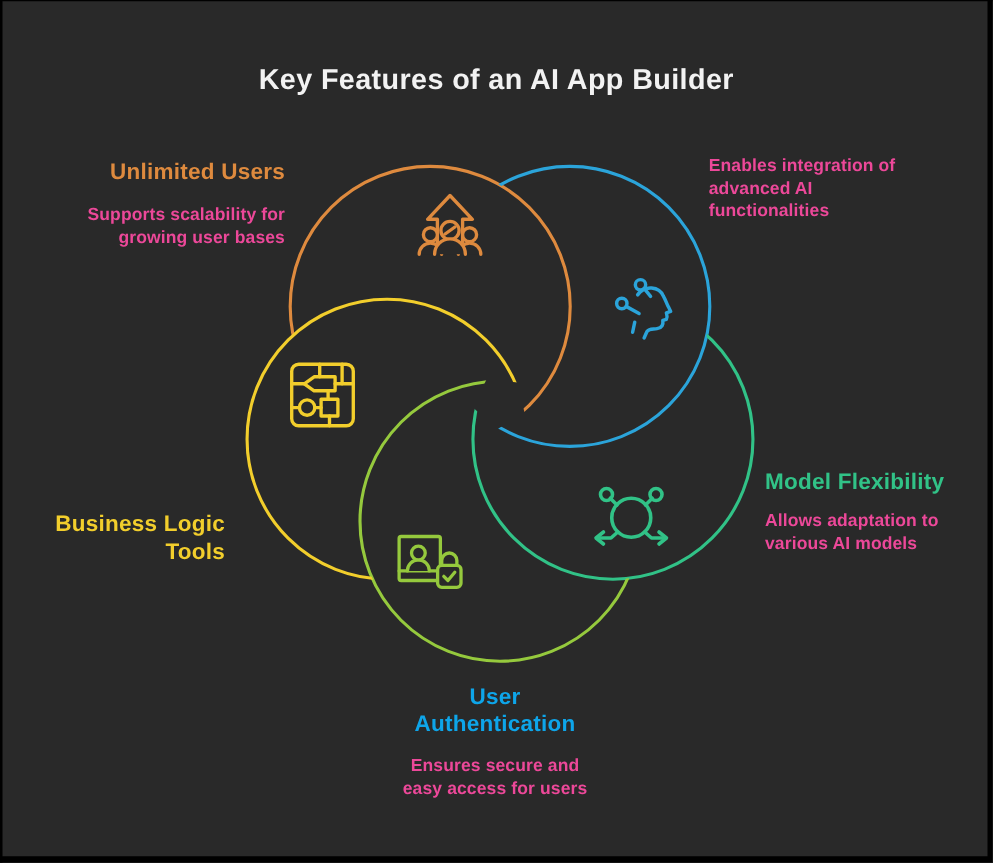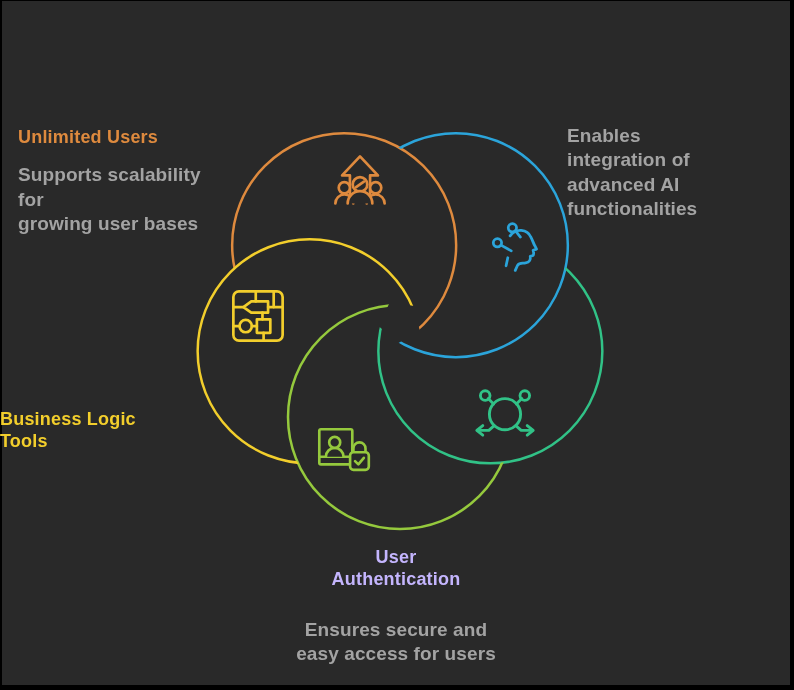--- a/index.html
+++ b/index.html
@@ -17,42 +17,43 @@
     font-size:23px;font-weight:700;letter-spacing:.3px;
     color:#F2F2F2;
   }
   .diagram{position:absolute;top:0;left:0;}
   .feature{position:absolute;}
   .feature h2{
     margin:0;font-size:18px;font-weight:700;line-height:1.24;
     white-space:pre-line;letter-spacing:.2px;
   }
   .feature p{
-    margin:0;font-size:19px;font-weight:600;line-height:1.28;
-    color:#a3a3a3;white-space:pre-line;letter-spacing:.1px;
+    margin:0;font-size:14px;font-weight:600;line-height:1.28;
+    color:#ec4899;white-space:pre-line;letter-spacing:.1px;
   }
-  .f-right{text-align:left;}
+  .f-right{text-align:right;}
   .f-left{text-align:left;}
   .f-center{text-align:center;}
   .f-unlimited{top:126px;right:566px;width:210px;}
   .f-unlimited p{margin-top:15px;}
   .f-ai{top:110px;left:567px;width:170px;}
   .f-ai p{margin-top:14px;}
   .f-model{top:374px;left:612px;width:170px;}
   .f-model p{margin-top:12px;}
   .f-auth{top:546px;left:281px;width:230px;}
-  .f-auth p{margin-top:27px;}
+  .f-auth p{margin-top:13px;}
   .f-business{top:367px;right:614px;width:180px;margin-top:41px;}
   .f-business p{margin-top:11px;}
 </style>
 </head>
 <body>
 
 <div class="page">
 
+  <h1 class="page-title">Key Features of an AI App Builder</h1>
 
   <svg class="diagram" width="794" height="690" viewBox="0 0 794 690">
     <defs>
       <mask id="mOrange">
         <rect x="0" y="0" width="794" height="690" fill="#fff"></rect>
         <circle cx="309.65" cy="351.36" r="112" fill="#000"></circle>
       </mask>
       <mask id="mBlue">
         <rect x="0" y="0" width="794" height="690" fill="#fff"></rect>
         <circle cx="344.16" cy="245.14" r="112" fill="#000"></circle>
@@ -142,23 +143,28 @@
     <p>Supports scalability for
 growing user bases</p>
   </div>
 
   <div class="feature f-left f-ai">
     <p>Enables integration of
 advanced AI
 functionalities</p>
   </div>
 
+  <div class="feature f-left f-model">
+    <h2 style="color: rgb(49, 194, 135);">Model Flexibility</h2>
+    <p>Allows adaptation to
+various AI models</p>
+  </div>
 
   <div class="feature f-center f-auth">
-    <h2 style="color: #c4b5fd;">User
+    <h2 style="color: #0ea5e9;">User
 Authentication</h2>
     <p>Ensures secure and
 easy access for users</p>
   </div>
 
   <div class="feature f-right f-business">
     <h2 style="color: rgb(242, 206, 44);">Business Logic
 Tools</h2>
   </div>
 

